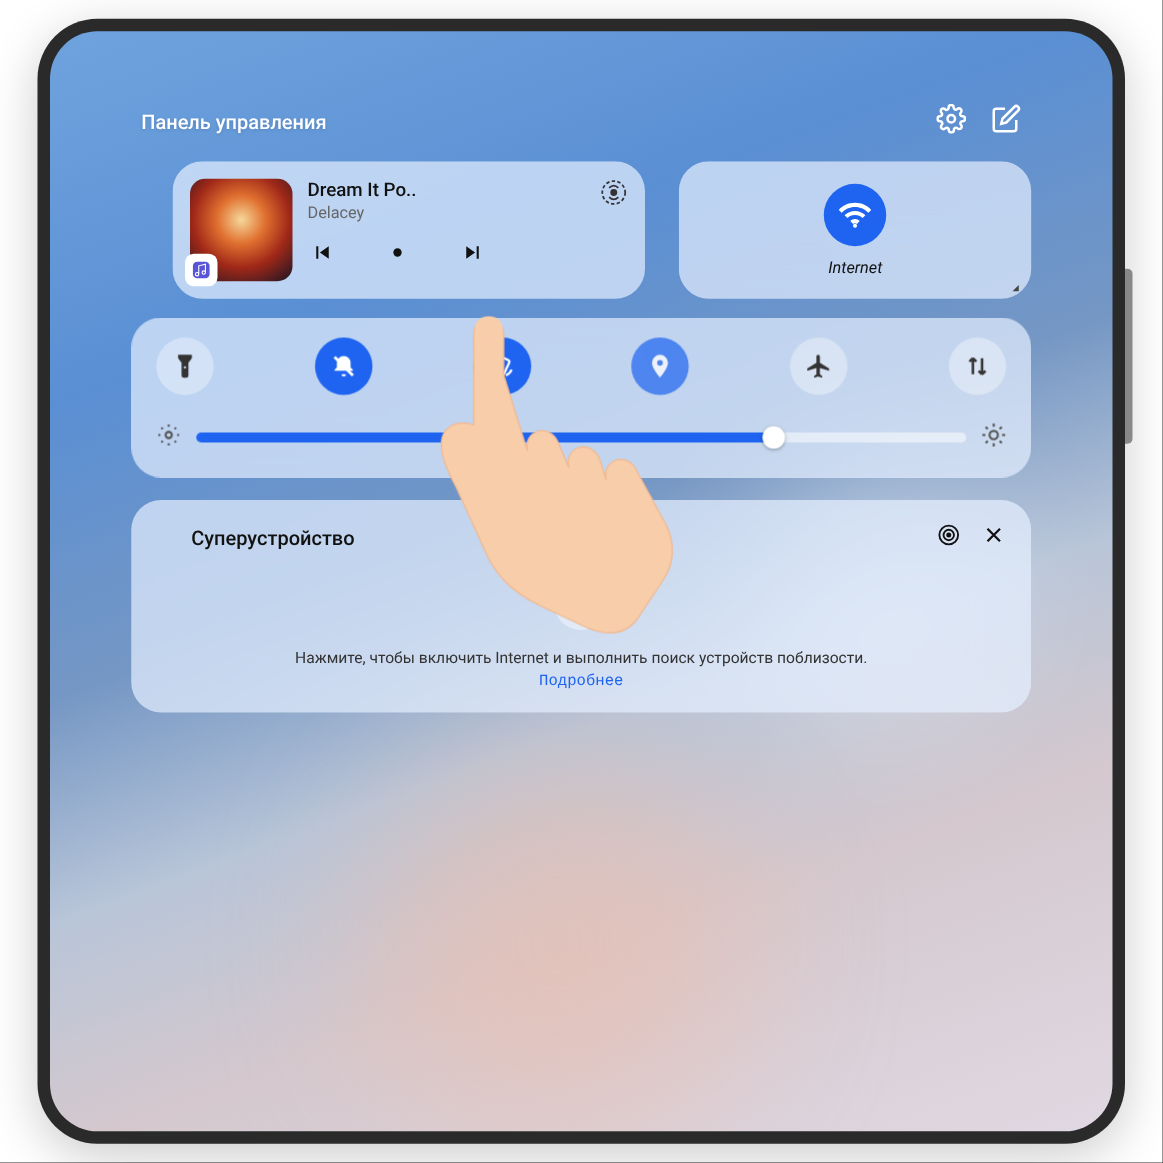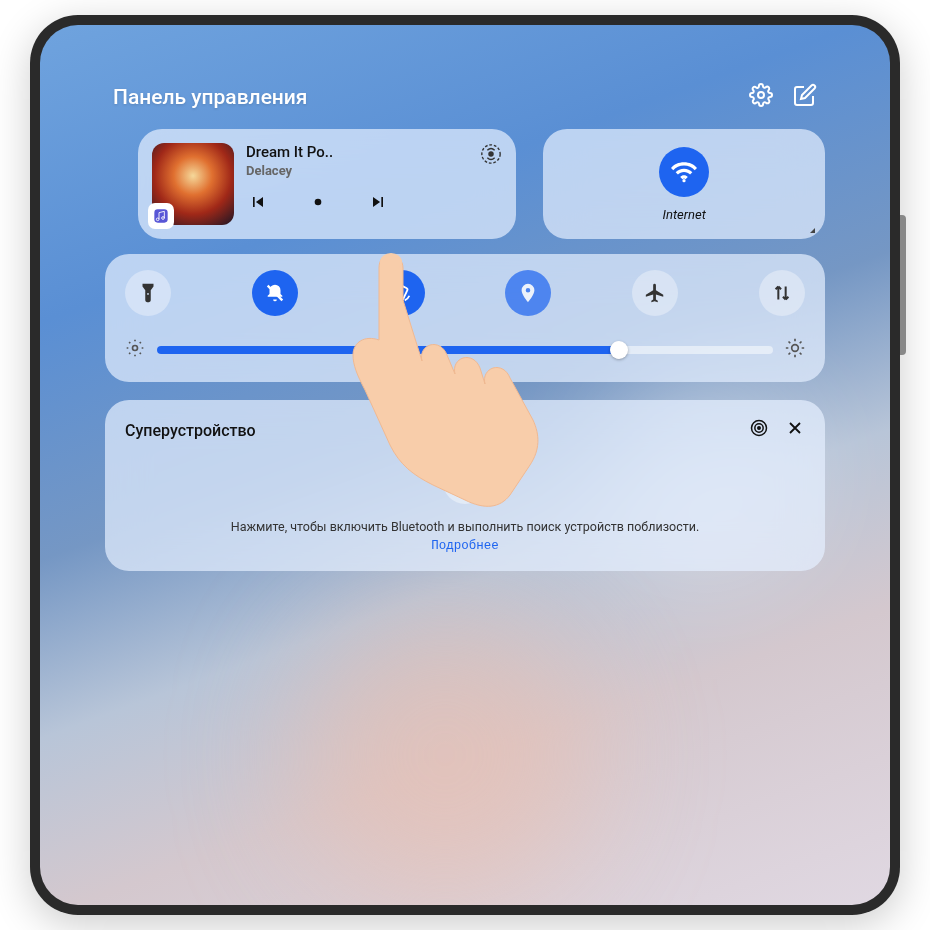--- a/index.html
+++ b/index.html
@@ -5,32 +5,32 @@
 * { margin: 0; padding: 0; box-sizing: border-box; font-family: -apple-system, BlinkMacSystemFont, "Segoe UI", Roboto, sans-serif; }
 body { width: 930px; height: 930px; background: #fff; display: flex; align-items: center; justify-content: center; }
 .device-frame { width: 870px; height: 900px; border-radius: 48px; background: #2a2a2a; padding: 10px; box-shadow: 0 10px 40px rgba(0,0,0,0.2); position: relative; }
 .device-frame::after { content:''; position:absolute; right:-6px; top:200px; width:6px; height:140px; background:#888; border-radius:0 4px 4px 0; }
 .screen { width: 100%; height: 100%; border-radius: 38px; overflow: hidden; position: relative; background: linear-gradient(160deg, #6fa3de 0%, #5a8fd4 25%, #7597c4 45%, #b8c5d8 60%, #d4c8ce 75%, #e0d8e2 100%); }
 .screen::before { content:''; position:absolute; inset:0; backdrop-filter: blur(0px); }
 .blur-blob1 { position:absolute; bottom:0; left:30%; width:300px; height:300px; background: rgba(240,190,170,0.5); border-radius:50%; filter: blur(60px); }
 .blur-blob2 { position:absolute; top:40%; right:10%; width:200px; height:200px; background: rgba(255,255,255,0.3); border-radius:50%; filter: blur(50px); }
 .panel { position: absolute; top: 58px; left: 65px; right: 65px; }
 .header { display:flex; align-items:center; justify-content:space-between; color:#fff; margin-bottom:18px; padding: 0 8px; }
-.header-title { font-size:21px; font-weight:500; text-shadow:0 1px 3px rgba(0,0,0,0.15); }
+.header-title { font-size:16px; font-weight:500; text-shadow:0 1px 3px rgba(0,0,0,0.15); }
 .header-icons { display:flex; gap:20px; }
 .header-icons svg { width:24px; height:24px; stroke:#fff; fill:none; stroke-width:2; }
 .row1 { display:flex; gap:27px; margin-bottom:15px;padding-left:33px; }
 .card { background: rgba(230,240,255,0.7); backdrop-filter: blur(20px); border-radius:24px; }
 .music-card { flex:1.3; display:flex; padding:14px; gap:12px; align-items:flex-start; position:relative; }
 .album-art { width:82px; height:82px; border-radius:12px; background: radial-gradient(circle at 50% 40%, #f5d89a 0%, #e07030 30%, #a02818 60%, #1a1525 100%); position:relative; flex-shrink:0; }
 .album-badge { position:absolute; bottom:-4px; left:-4px; width:26px; height:26px; background:#fff; border-radius:7px; display:flex; align-items:center; justify-content:center; }
 .album-badge svg { width:16px; height:16px; }
 .music-info { flex:1; display:flex; flex-direction:column; }
 .music-title { font-size:15px; font-weight:500; color:#111; }
-.music-artist { font-size:13px; color:#666; margin-top:2px;font-weight:bold; }
+.music-artist { font-size:13px; color:#666; margin-top:2px; }
 .cast-icon { position:absolute; top:14px; right:14px; width:22px; height:22px; }
 .music-controls { display:flex; justify-content:space-between; width:140px; margin-top:14px; margin-left:2px; }
 .music-controls svg { width:20px; height:20px; fill:#111; }
 .tile { flex:1; display:flex; flex-direction:column; align-items:center; justify-content:center; gap:10px; position:relative; padding:14px 6px;font-style:italic; }
 .tile-circle { width:50px; height:50px; border-radius:50%; display:flex; align-items:center; justify-content:center; }
 .tile-circle.active { background:#1e64f0; }
 .tile-circle.inactive { background: rgba(255,255,255,0.4); }
 .tile-label { font-size:13px; color:#111; }
 .tile-caret { position:absolute; bottom:6px; right:10px; width:0; height:0; border-left:5px solid transparent; border-bottom:5px solid #444; }
 .toggles-card { padding:16px 20px 20px; margin-bottom:18px; }
@@ -38,21 +38,21 @@
 .tgl { width:46px; height:46px; border-radius:50%; display:flex; align-items:center; justify-content:center; }
 .tgl.active { background:#1e64f0; }
 .tgl.inactive { background: rgba(255,255,255,0.35); }
 .tgl svg { width:22px; height:22px; }
 .brightness { display:flex; align-items:center; gap:12px; }
 .brightness svg { width:20px; height:20px; stroke:#555; fill:none; stroke-width:2; flex-shrink:0; }
 .slider-track { flex:1; height:8px; background: rgba(255,255,255,0.5); border-radius:4px; position:relative; }
 .slider-fill { position:absolute; left:0; top:0; height:100%; width:75%; background:#1e64f0; border-radius:4px; }
 .slider-thumb { position:absolute; left:75%; top:50%; transform:translate(-50%,-50%); width:18px; height:18px; background:#fff; border-radius:50%; box-shadow:0 1px 3px rgba(0,0,0,0.3); }
 .super-card { padding:18px 20px 16px; }
-.super-header { display:flex; align-items:center; justify-content:space-between; margin-bottom:18px; }
+.super-header { display:flex; align-items:center; justify-content:space-between; margin-bottom:18px;margin-left:28px; }
 .super-title { font-size:16px; font-weight:500; color:#111; }
 .super-icons { display:flex; gap:16px; align-items:center; }
 .super-icons svg { width:20px; height:20px; }
 .search-circle { width:44px; height:44px; border-radius:50%; background:rgba(255,255,255,0.4); display:flex; align-items:center; justify-content:center; margin:0 auto 14px; }
 .super-text { text-align:center; font-size:12.5px; color:#333; line-height:1.4; }
 .super-link { color:#1e64f0;font-family:Liberation Mono, monospace; }
 .hand { position:absolute; top:225px; left:295px; pointer-events:none; z-index:50; }
 </style>
 </head>
 <body>
@@ -193,21 +193,21 @@
                 </svg></span>
           </div>
         </div>
         <div class="search-circle">
           <svg viewBox="0 0 24 24" width="20" height="20" fill="none" stroke="#333" stroke-width="2.2">
               <circle cx="11" cy="11" r="7"></circle>
               <path d="M21 21l-4.3-4.3"></path>
             </svg>
         </div>
         <div class="super-text">
-          <span>Нажмите, чтобы включить Bluetooth и выполнить поиск устройств поблизости.</span><br>
+          <span>Нажмите, чтобы включить Internet и выполнить поиск устройств поблизости.</span><br>
           <span class="super-link">Подробнее</span>
         </div>
       </div>
 
     </div>
 
     <svg class="hand" width="220" height="280" viewBox="0 0 220 280">
       <path d="M 55 5 
                C 48 5 44 10 44 18
                L 44 90

